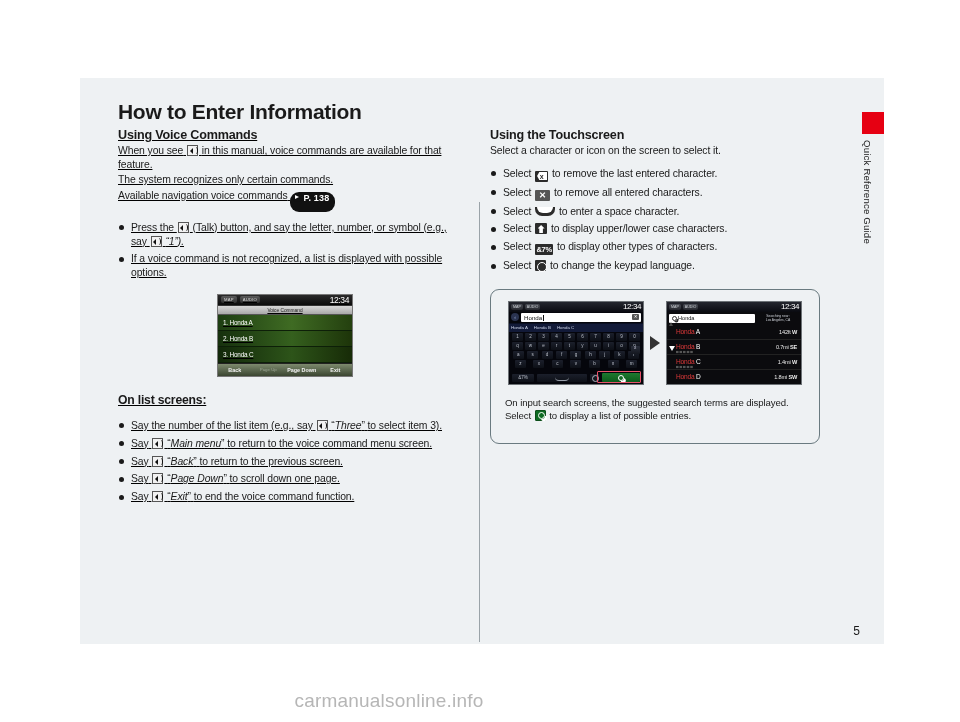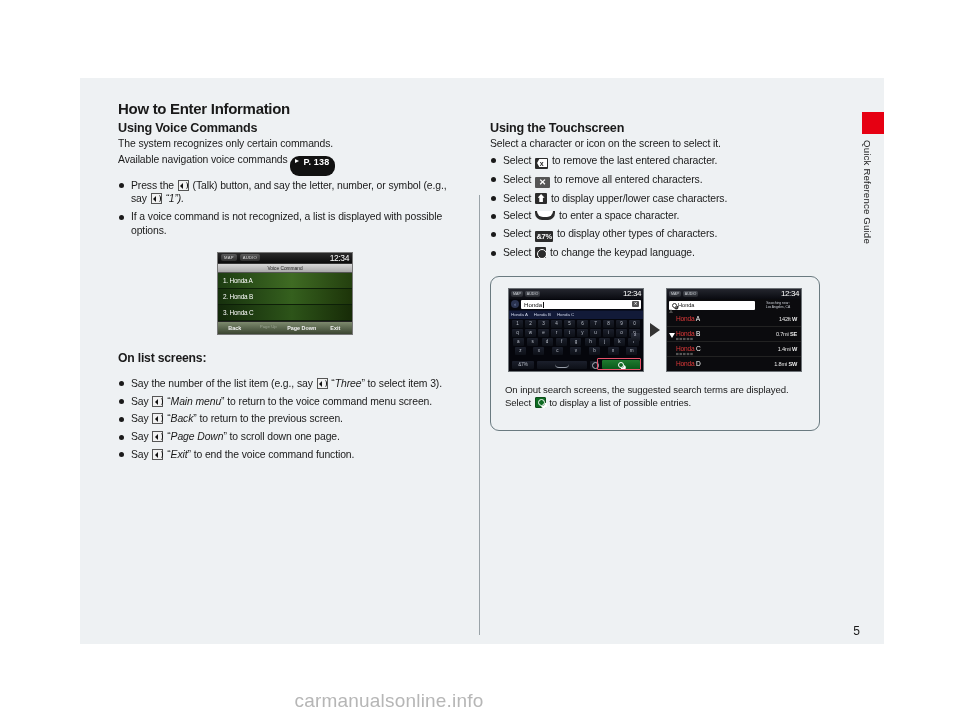--- a/index.html
+++ b/index.html
@@ -20,37 +20,37 @@
     left: 80px; top: 78px;
     width: 804px; height: 566px;
     background: #eef1f3;
   }
   .page-body {
     position: absolute;
     left: 118px; top: 100px;
     width: 710px; height: 520px;
   }
   h1.title {
-    font-size: 15px;
+    font-size: 21px;
     font-weight: bold;
     letter-spacing: -0.3px;
     color: #1a1a1a;
     margin-bottom: 4px;
   }
   .subtitle {
     font-size: 10.4px;
     color: #1a1a1a;
     letter-spacing: -0.1px;
     margin-bottom: 34px;
   }
   .columns {
     display: flex;
     position: relative;
   }
-  .col-left { width: 352px; padding-right: 18px; }
+  .col-left { width: 352px; padding-right: 18px; text-decoration: underline; }
   .col-right { width: 352px; padding-left: 20px; }
   .vdivider {
     position: absolute;
     left: 361px; top: 74px;
     width: 1px; height: 440px;
     background: #9aa3a8;
   }
   h2.sec {
     font-size: 12.6px;
     font-weight: bold;
@@ -66,21 +66,21 @@
     margin-bottom: 12px;
     letter-spacing: -0.2px;
   }
   p.body {
     font-size: 10.4px;
     line-height: 13.6px;
     color: #1a1a1a;
     margin-bottom: 2px;
     letter-spacing: -0.1px;
   }
-  ul.bullets { list-style: none; margin-top: 3px; }
+  ul.bullets { list-style: none; margin-top: 9px; }
   ul.bullets li {
     position: relative;
     font-size: 10.4px;
     line-height: 13.8px;
     color: #1a1a1a;
     padding-left: 13px;
     margin-bottom: 4px;
     letter-spacing: -0.1px;
   }
   ul.bullets li .dot {
@@ -463,20 +463,25 @@
 
   <div class="page-body">
     <h1 class="title">How to Enter Information</h1>
 
     <div class="columns">
       <div class="vdivider"></div>
 
       <div class="col-left">
         <h2 class="sec">Using Voice Commands</h2>
 
+        <p class="body">
+          <span>When you see</span>
+          <span class="vcicon"></span>
+          <span>in this manual, voice commands are available for that feature.</span>
+        </p>
 
         <p class="body">The system recognizes only certain commands.</p>
 
         <p class="body">
           <span>Available navigation voice commands</span>
           <span class="pref"><span class="arr"></span><span>P. 138</span></span>
         </p>
 
         <ul class="bullets">
           <li>
@@ -567,28 +572,28 @@
           </li>
           <li>
             <span class="dot"></span>
             <span>Select</span>
             <span class="keyicon k-clear">✕</span>
             <span>to remove all entered characters.</span>
           </li>
           <li>
             <span class="dot"></span>
             <span>Select</span>
+            <span class="keyicon k-space"></span>
+            <span>to enter a space character.</span>
+          </li>
+          <li>
+            <span class="dot"></span>
+            <span>Select</span>
             <span class="keyicon k-shift"></span>
             <span>to display upper/lower case characters.</span>
-          </li>
-          <li>
-            <span class="dot"></span>
-            <span>Select</span>
-            <span class="keyicon k-space"></span>
-            <span>to enter a space character.</span>
           </li>
           <li>
             <span class="dot"></span>
             <span>Select</span>
             <span class="keyicon k-sym">&amp;7%</span>
             <span>to display other types of characters.</span>
           </li>
           <li>
             <span class="dot"></span>
             <span>Select</span>

